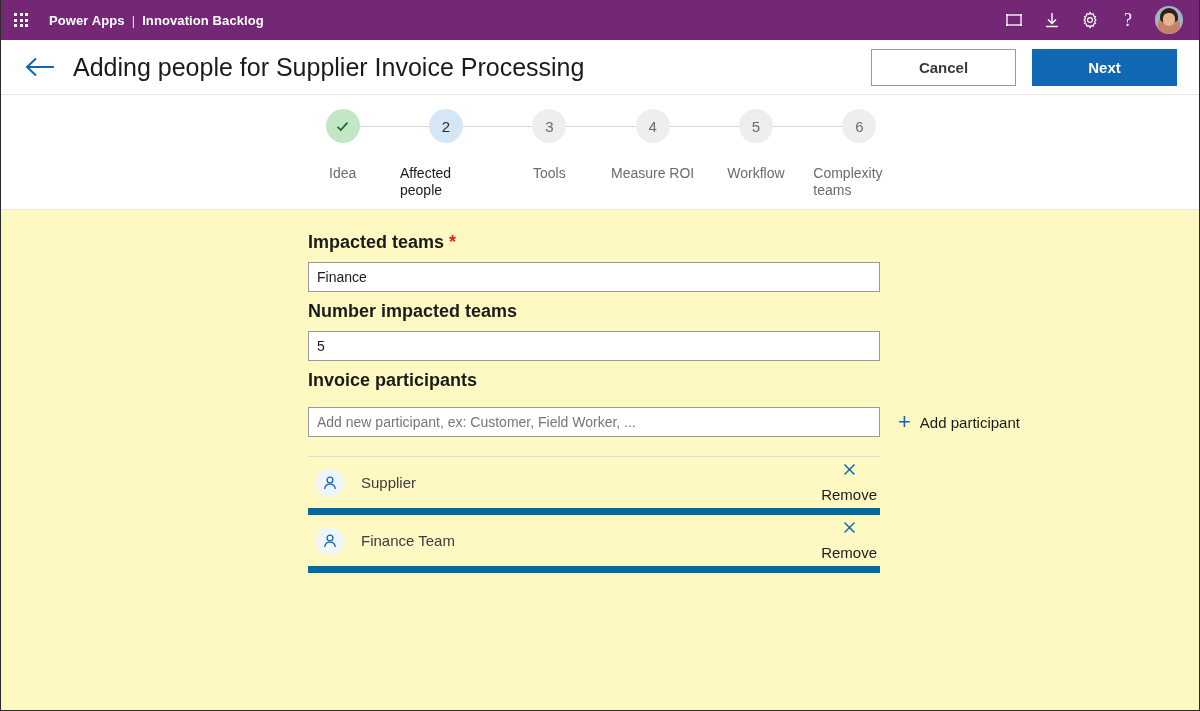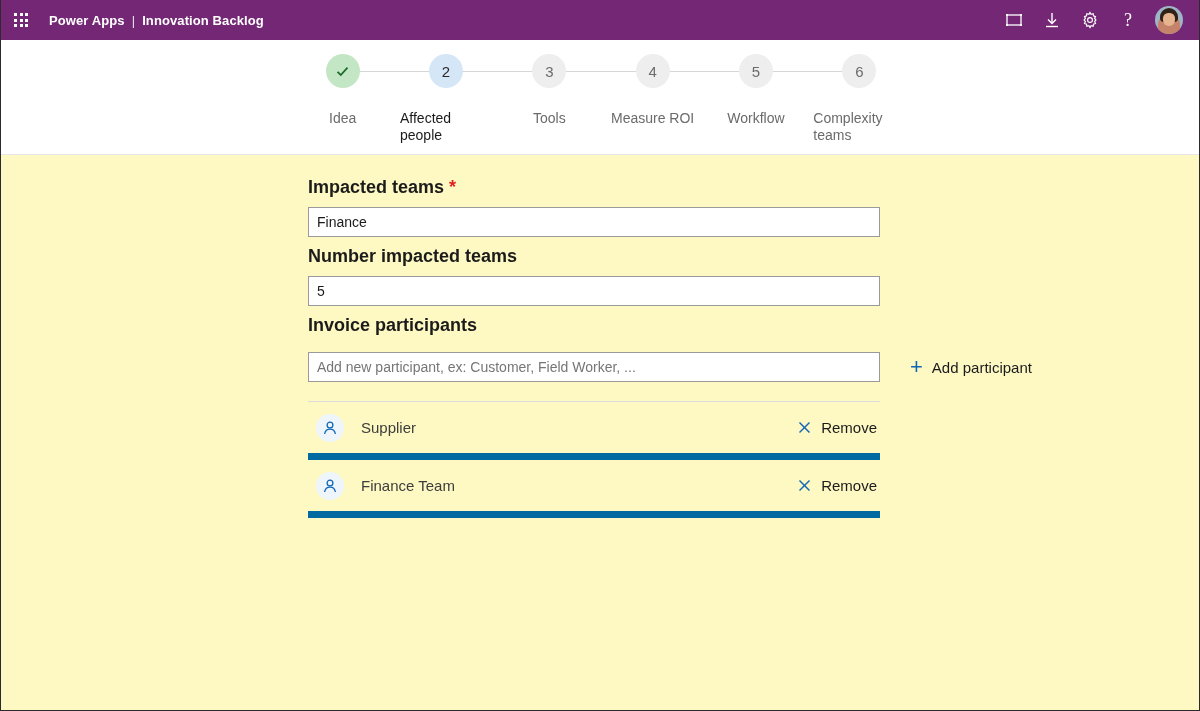--- a/index.html
+++ b/index.html
@@ -214,21 +214,21 @@
     padding: 0 8px;
     font-family: "Liberation Sans", sans-serif;
     outline: none;
   }
   .field-input::placeholder { color: #767676; }
   .field-block { margin-bottom: 9px; }
 
   .participant-row-input {
     display: flex;
     align-items: center;
-    gap: 30px;
+    gap: 18px;
     margin-top: 16px;
   }
   .add-participant {
     display: flex;
     align-items: center;
     gap: 9px;
     cursor: pointer;
     font-size: 15px;
     color: #1b1b1b;
     white-space: nowrap;
@@ -265,20 +265,21 @@
     color: #3d3d3d;
   }
   .remove-link {
     margin-left: auto;
     display: flex;
     align-items: center;
     gap: 9px;
     font-size: 15px;
     color: #1b1b1b;
     cursor: pointer;
+    flex-direction: column;
   }
   .x-icon { color: #1267b4; display: flex; align-items: center; }
 </style>
 </head>
 <body>
 
 <div class="window">
 
   <div class="suitebar">
     <div class="waffle">
@@ -327,20 +328,33 @@
         <span class="help-glyph">?</span>
       </div>
       <div class="avatar">
         <div class="body"></div>
         <div class="hair"></div>
         <div class="face"></div>
       </div>
     </div>
   </div>
 
+  <div class="cmdbar">
+    <div class="back-arrow">
+      <svg width="32" height="22" viewBox="0 0 32 22" fill="none" stroke="#1267b4" stroke-width="2">
+        <line x1="3" y1="11" x2="30" y2="11"></line>
+        <polyline points="12,2.5 3,11 12,19.5"></polyline>
+      </svg>
+    </div>
+    <div class="page-title">Adding people for Supplier Invoice Processing</div>
+    <div class="cmd-actions">
+      <div class="btn btn-secondary">Cancel</div>
+      <div class="btn btn-primary">Next</div>
+    </div>
+  </div>
 
   <div class="stepper-wrap">
     <div class="stepper">
       <div class="step">
         <div class="connector"></div>
         <div class="circle done">
           <svg width="17" height="17" viewBox="0 0 17 17" fill="none" stroke="#1f6b2c" stroke-width="1.8">
             <polyline points="3.5,8.8 6.8,12 13.5,4.6"></polyline>
           </svg>
         </div>

